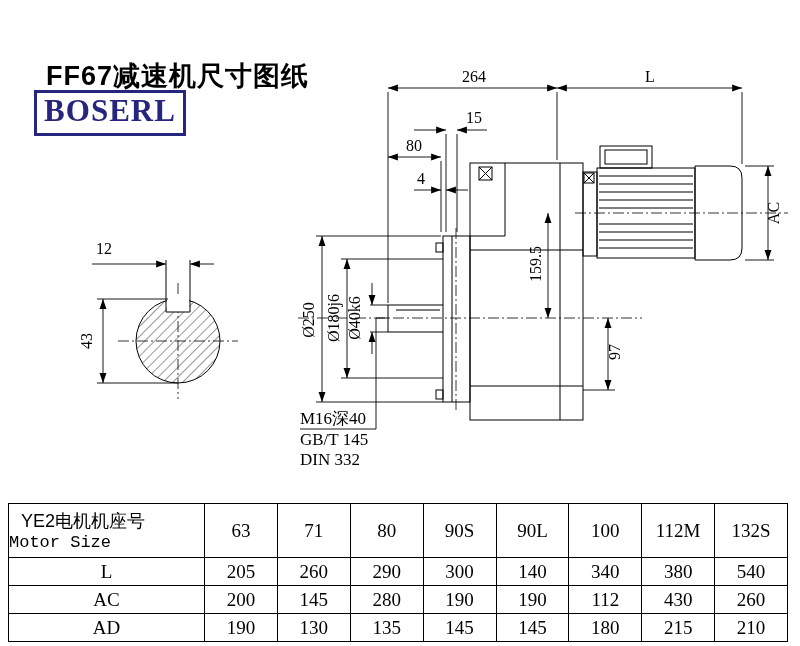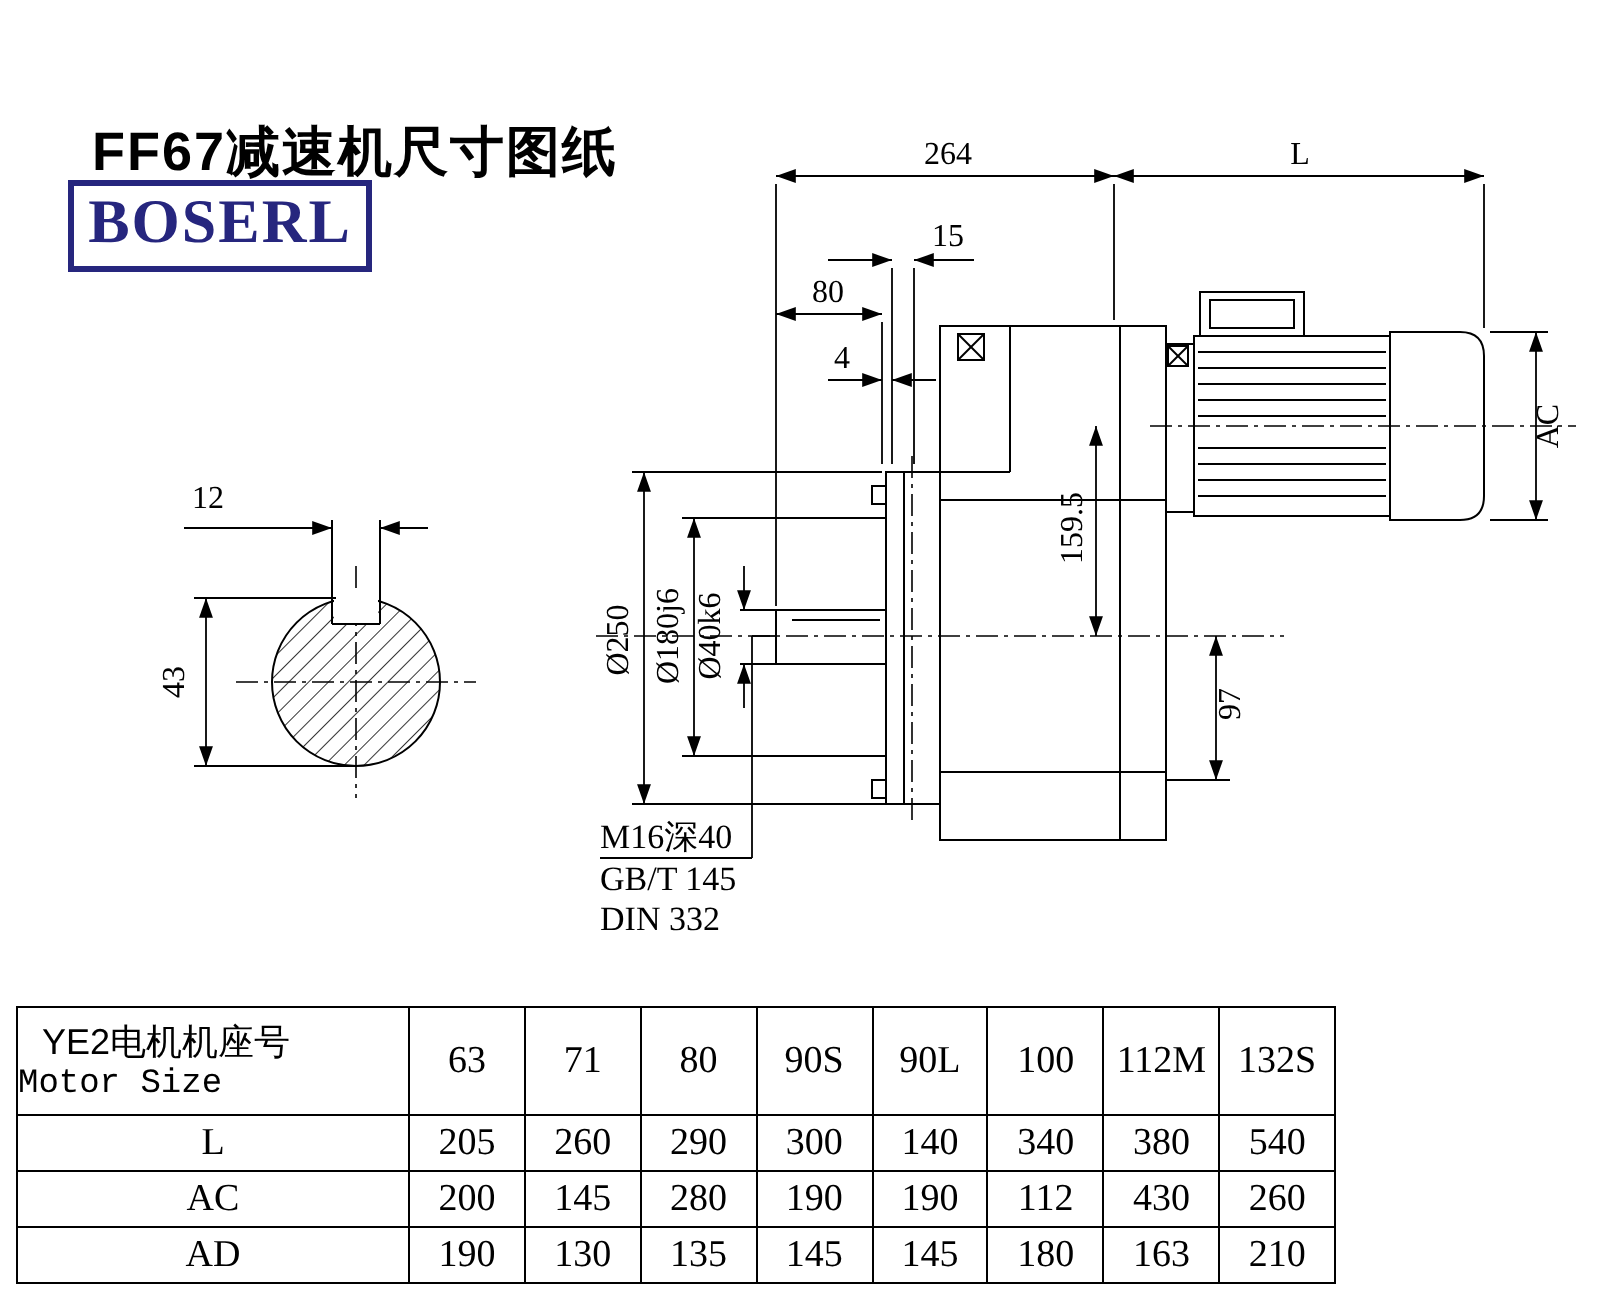--- a/index.html
+++ b/index.html
@@ -10,21 +10,21 @@
               border:3px solid #26267e; background:#fff;
               display:flex; align-items:flex-start; justify-content:center; }
   .logo-text { font-family:"Liberation Serif", serif; font-size:31px; font-weight:bold;
                color:#26267e; letter-spacing:1px; }
   svg.drawing { position:absolute; left:0; top:0; }
   .ln { stroke:#000; stroke-width:1; fill:none; }
   .dl { stroke:#000; stroke-width:0.9; fill:none; }
   .cl { stroke:#000; stroke-width:0.8; fill:none; stroke-dasharray:11 3 2 3; }
   .dim { font-family:"Liberation Serif", serif; font-size:16px; fill:#000; }
   .note { font-family:"Liberation Serif", serif; font-size:17px; fill:#000; }
-  table.spec { position:absolute; left:8px; top:503px; width:660px;
+  table.spec { position:absolute; left:8px; top:503px; width:780px;
                border-collapse:collapse; table-layout:fixed;
                font-family:"Liberation Serif", serif; }
   .spec td { border:1px solid #000; text-align:center; vertical-align:middle;
              font-size:19px; height:28px; padding:0; }
   .spec tr.hdr td { height:54px; }
   .spec td.lbl { }
   .cn { font-size:18px; text-align:left; padding-left:12px;
         font-family:"Liberation Sans", sans-serif; }
   .mono { font-size:17px; text-align:left; font-family:"Liberation Mono", monospace; }
 </style>
@@ -226,17 +226,17 @@
       <td>260</td>
     </tr>
     <tr>
       <td>AD</td>
       <td>190</td>
       <td>130</td>
       <td>135</td>
       <td>145</td>
       <td>145</td>
       <td>180</td>
-      <td>163</td>
+      <td>215</td>
       <td>210</td>
     </tr>
   </tbody>
 </table>
 
 </body></html>

